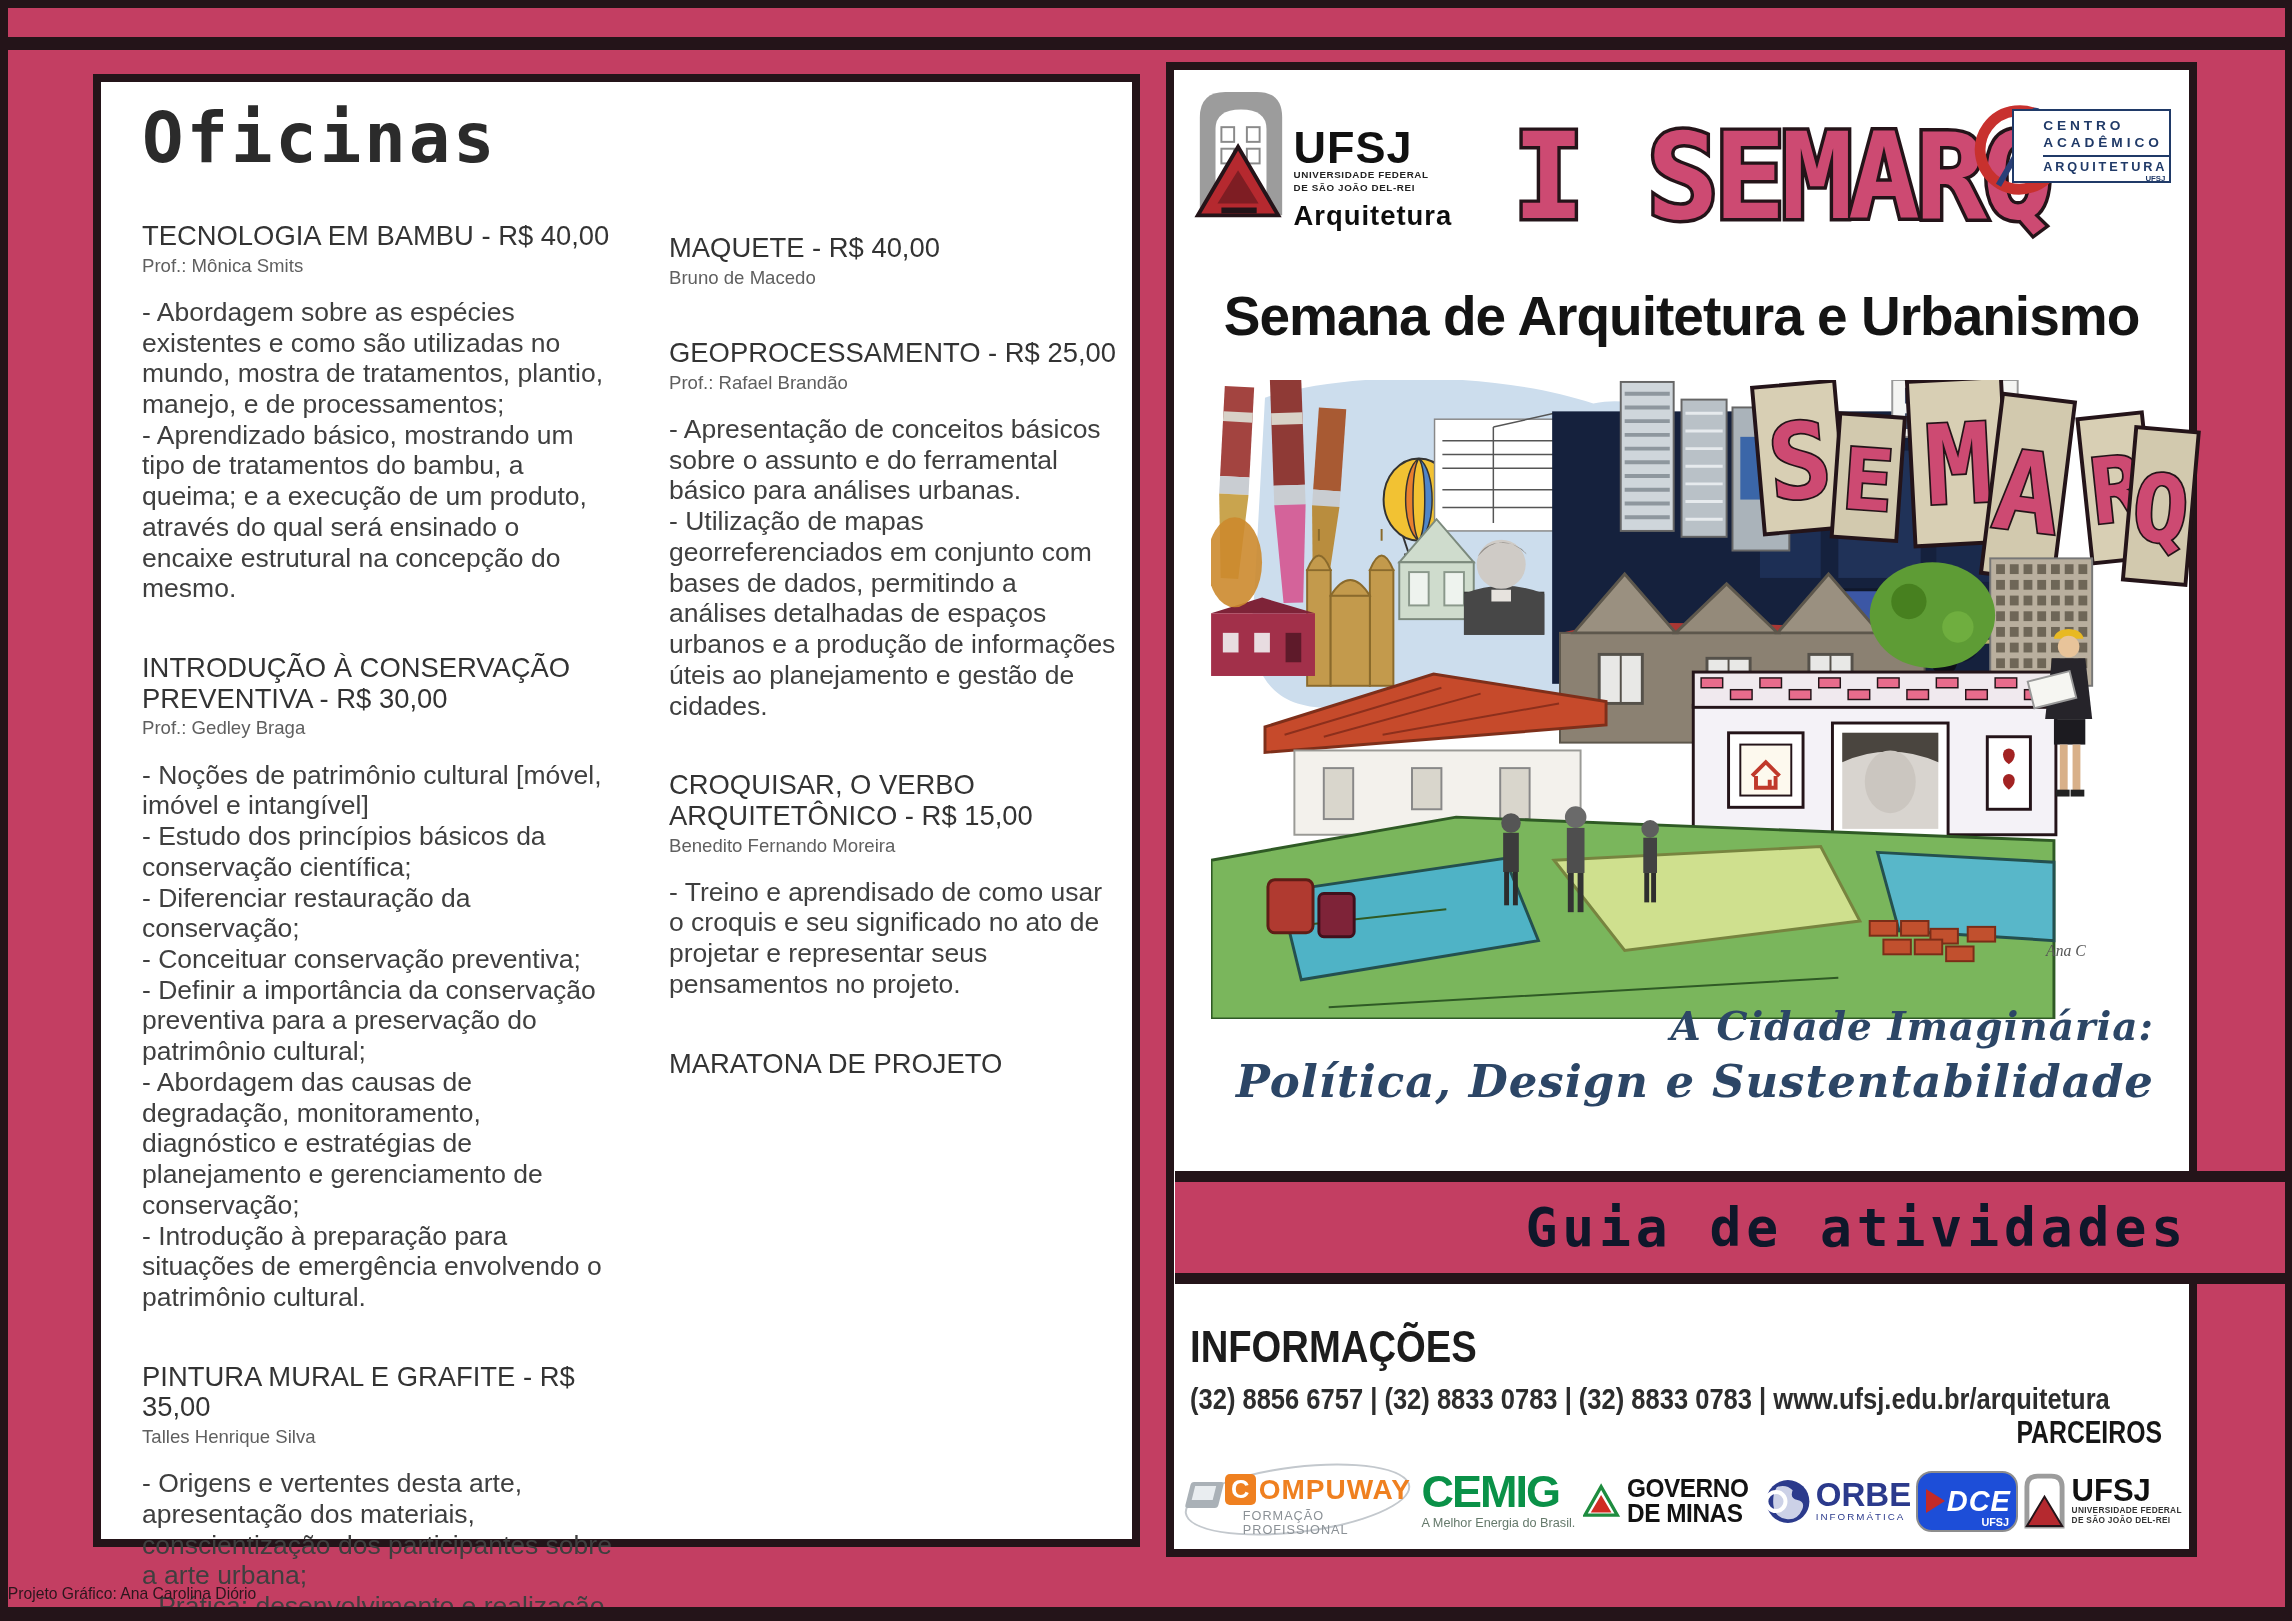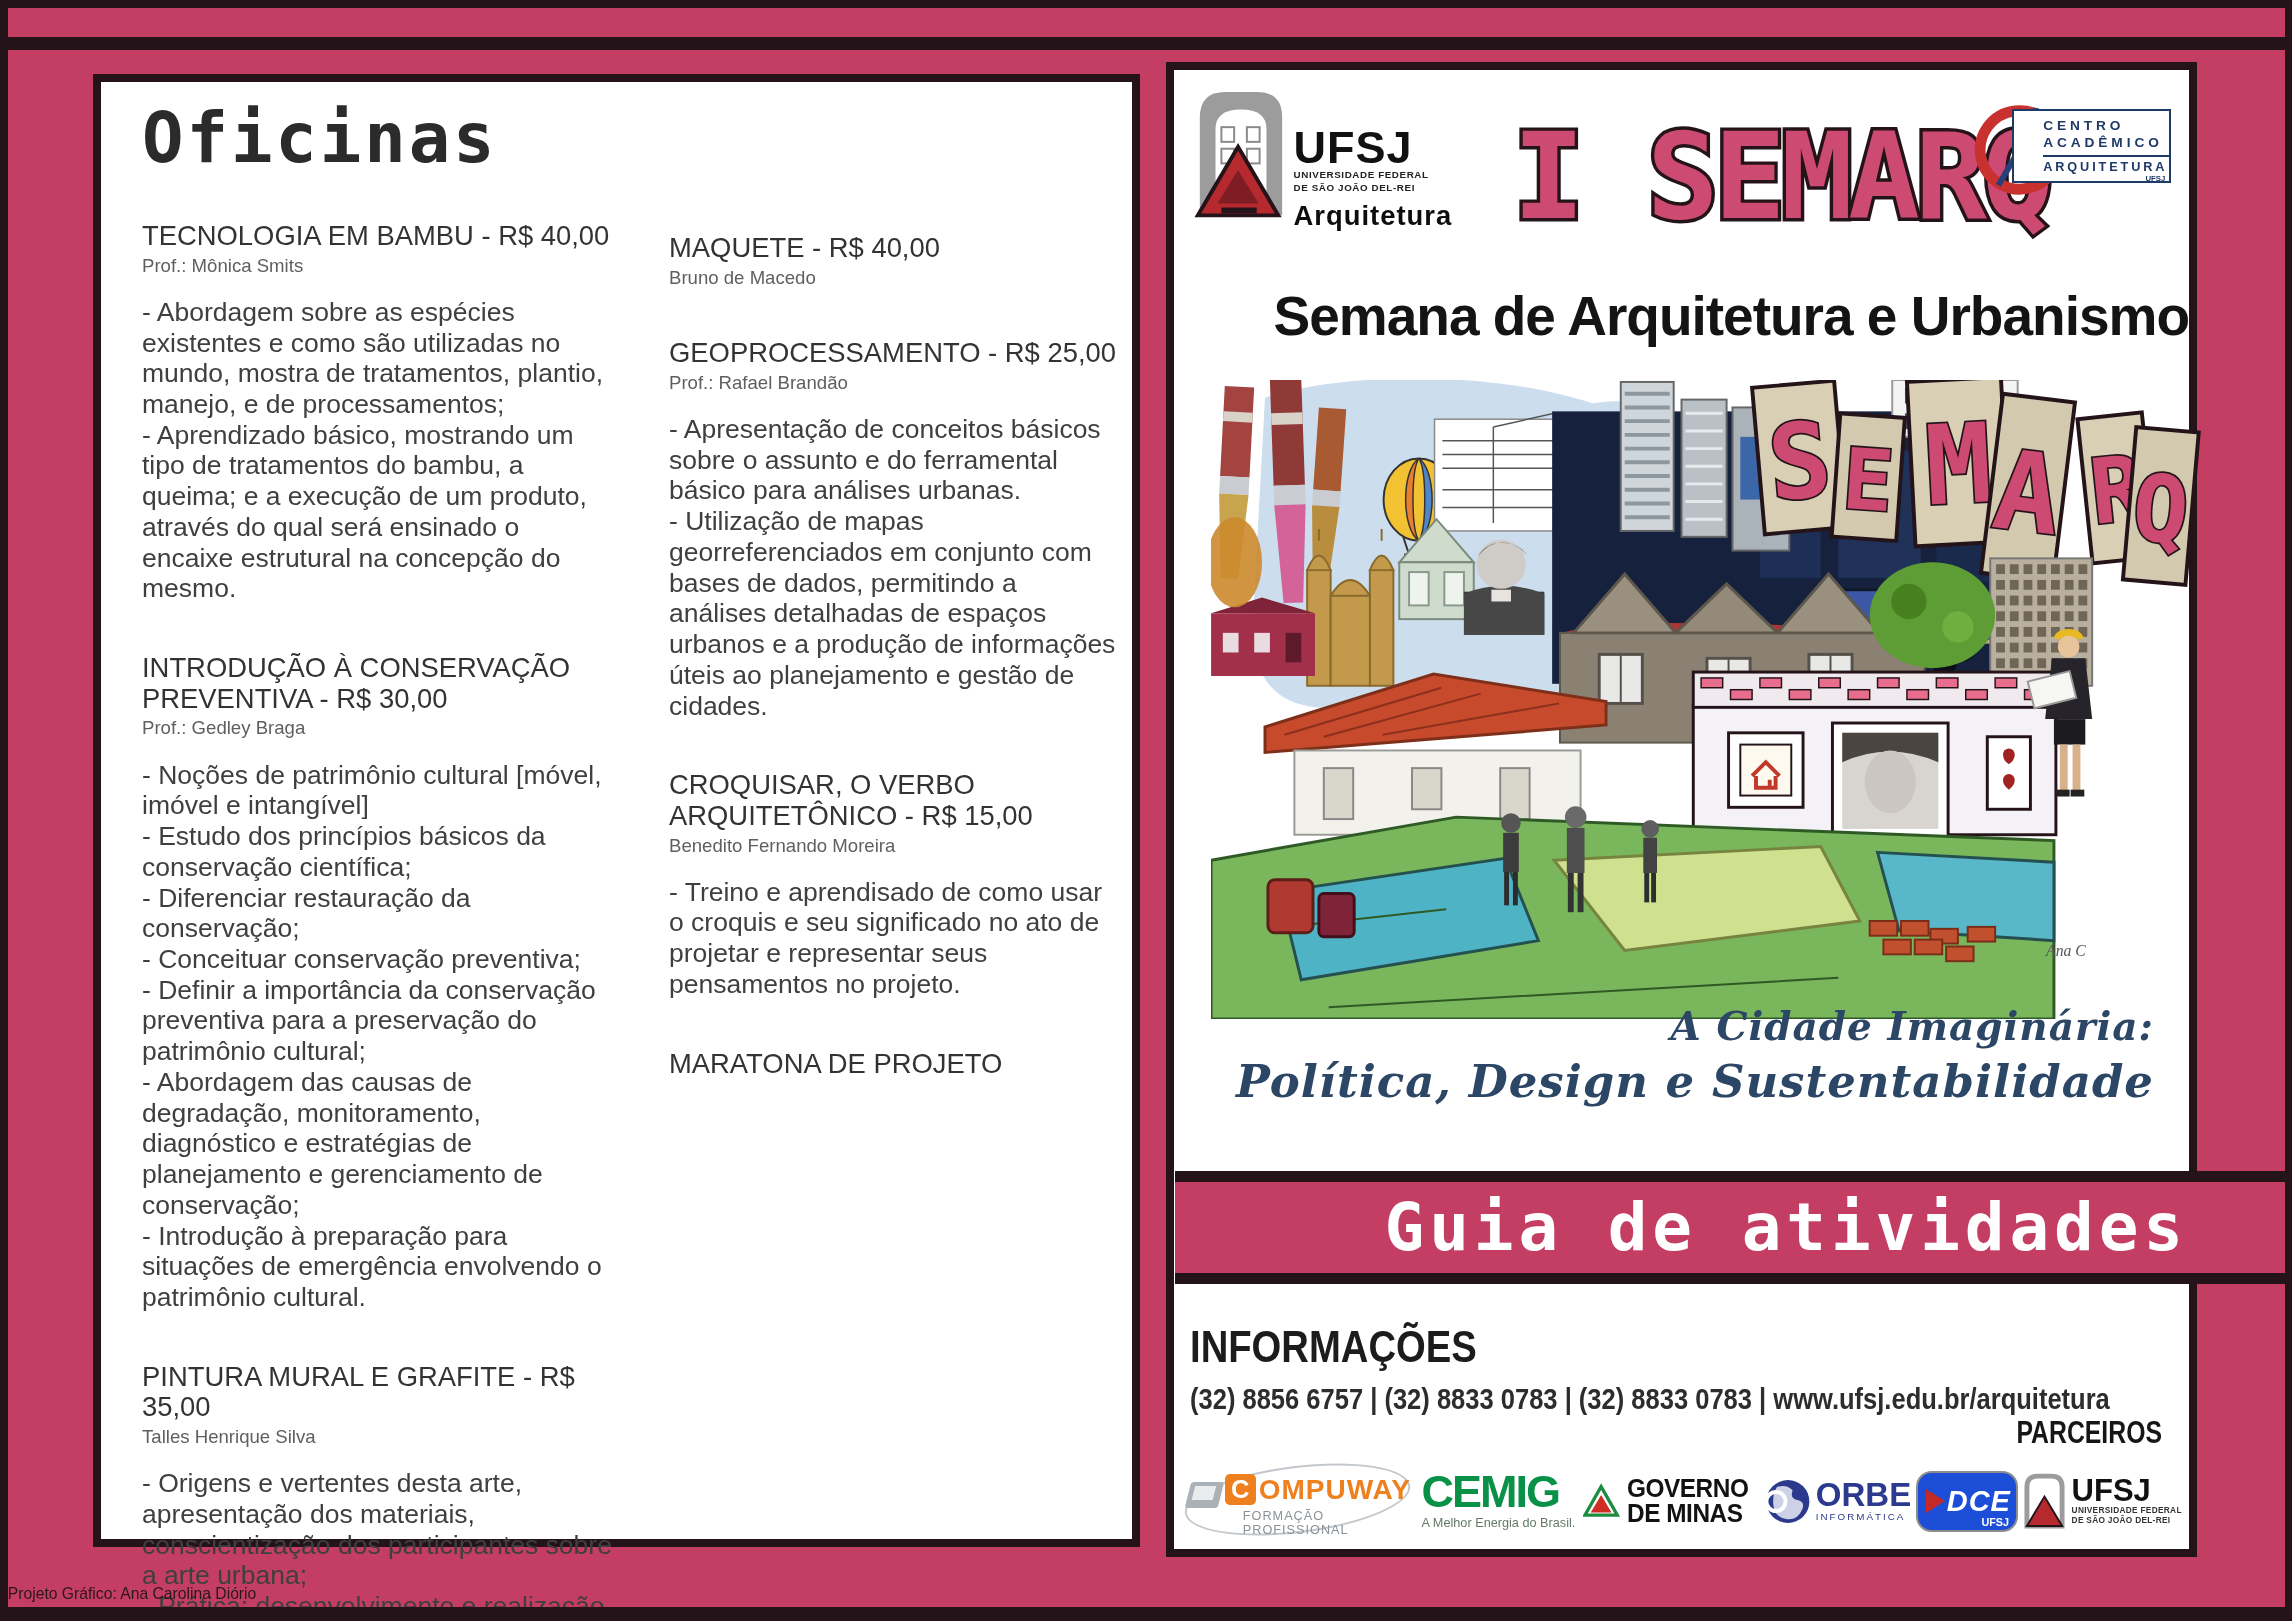--- a/index.html
+++ b/index.html
@@ -42,41 +42,41 @@
 
   .ca-logo{position:absolute;right:9.8px;top:33px;width:202px;height:94px;}
   .ca-box{position:absolute;left:35px;top:5.9px;width:159px;height:74px;border:2.9px solid #203a68;
     background:#fff;box-sizing:border-box;padding:5.9px 0 0 29px;}
   .ca-w{font-size:13.7px;font-weight:bold;color:#203a68;letter-spacing:3.9px;line-height:1.25;}
   .ca-w3{border-top:2px solid #203a68;margin-top:3.9px;padding-top:2.9px;font-size:12.7px;
     font-weight:bold;color:#203a68;letter-spacing:2.9px;}
   .ca-w4{font-size:7.8px;font-weight:bold;color:#203a68;text-align:right;padding-right:3.9px;}
   .ca-compass{position:absolute;left:-7.8px;top:-7.8px;}
 
-  .event-subtitle{position:absolute;left:0;top:214px;width:100%;text-align:right;
+  .event-subtitle{position:absolute;left:0;top:214px;width:100%;text-align:center;
     font-size:55px;font-weight:bold;color:#141414;letter-spacing:-1px;}
 
   
   .collage{position:absolute;left:37px;top:310px;width:992px;height:639px;}
   .blk-letter{font-family:"DejaVu Sans Mono",monospace;font-weight:bold;fill:#cd4a72;
     stroke:#241419;stroke-width:3.5px;paint-order:stroke;}
   .sketchline{stroke:#555;stroke-width:1.5;fill:none;}
 
   
   .taglines{position:absolute;right:35px;top:933px;text-align:right;
     font-family:"DejaVu Serif",serif;font-style:italic;font-weight:bold;color:#2c4666;}
   .tagline1{font-size:39px;letter-spacing:1px;}
   .tagline2{font-size:45px;letter-spacing:1px;margin-top:5.9px;}
 
   
   .guia-band{position:absolute;left:1175px;top:1171px;width:1117px;height:113px;background:#c33e62;
     border-top:11.8px solid #241419;border-bottom:11.8px solid #241419;box-sizing:border-box;z-index:6;
     display:flex;align-items:center;justify-content:flex-end;padding-right:104px;}
-  .guia-band span{font-family:"DejaVu Sans Mono",monospace;font-weight:bold;font-size:66px;
-    letter-spacing:4.9px;color:#ffffff;}
+  .guia-band span{font-family:"DejaVu Sans Mono",monospace;font-weight:bold;font-size:53px;
+    letter-spacing:4.9px;color:#0f172a;}
 
   
   .info-title{position:absolute;left:15.7px;top:1251px;font-size:45px;font-weight:bold;color:#1c1c1c;
     transform:scaleX(.85);transform-origin:left top;letter-spacing:0px;}
   .info-line{position:absolute;left:15.7px;top:1313px;font-size:29px;font-weight:bold;color:#2d2d2d;
     transform:scaleX(.88);transform-origin:left top;letter-spacing:0px;white-space:nowrap;}
   .parceiros{position:absolute;right:27.4px;top:1345px;font-size:31px;font-weight:bold;color:#161616;
     transform:scaleX(.8);transform-origin:right top;}
   .logo-row{position:absolute;left:9.8px;top:1384px;width:998px;height:94px;display:flex;
     align-items:center;justify-content:space-between;}

